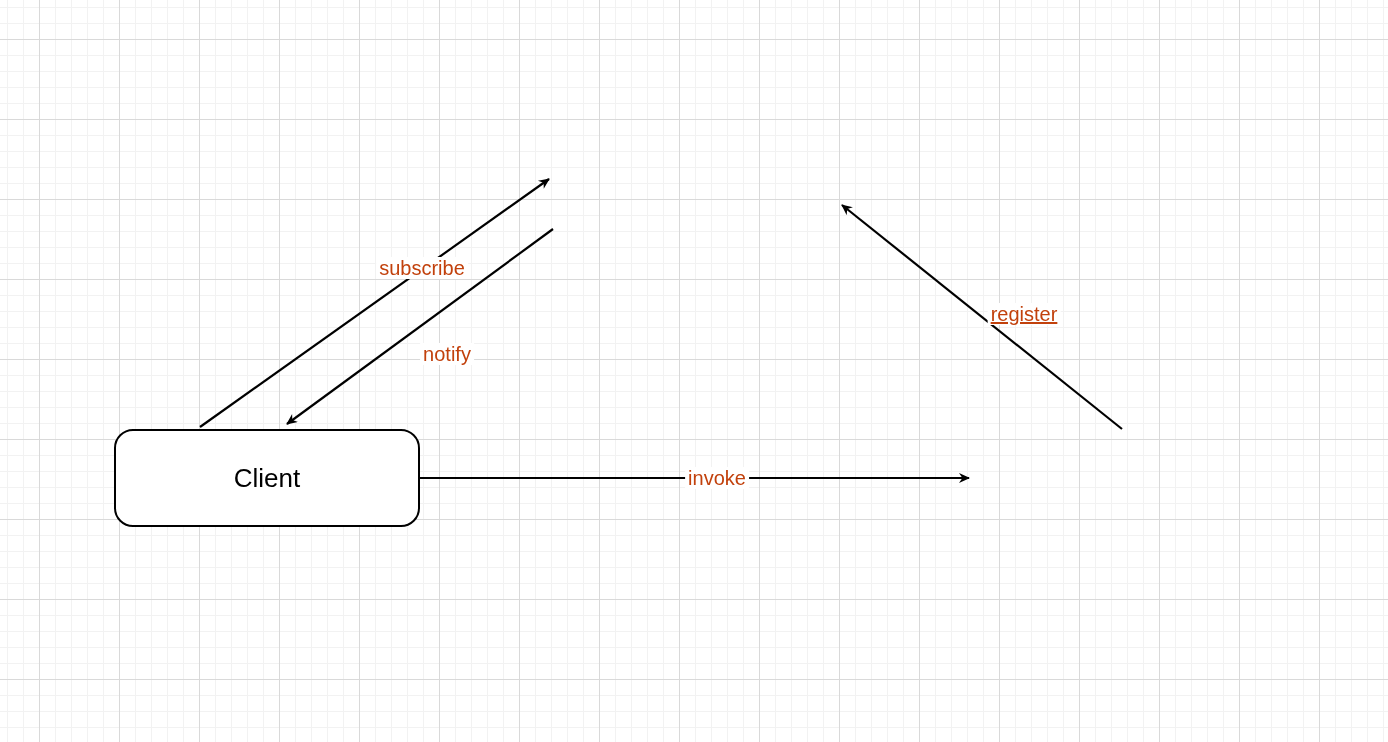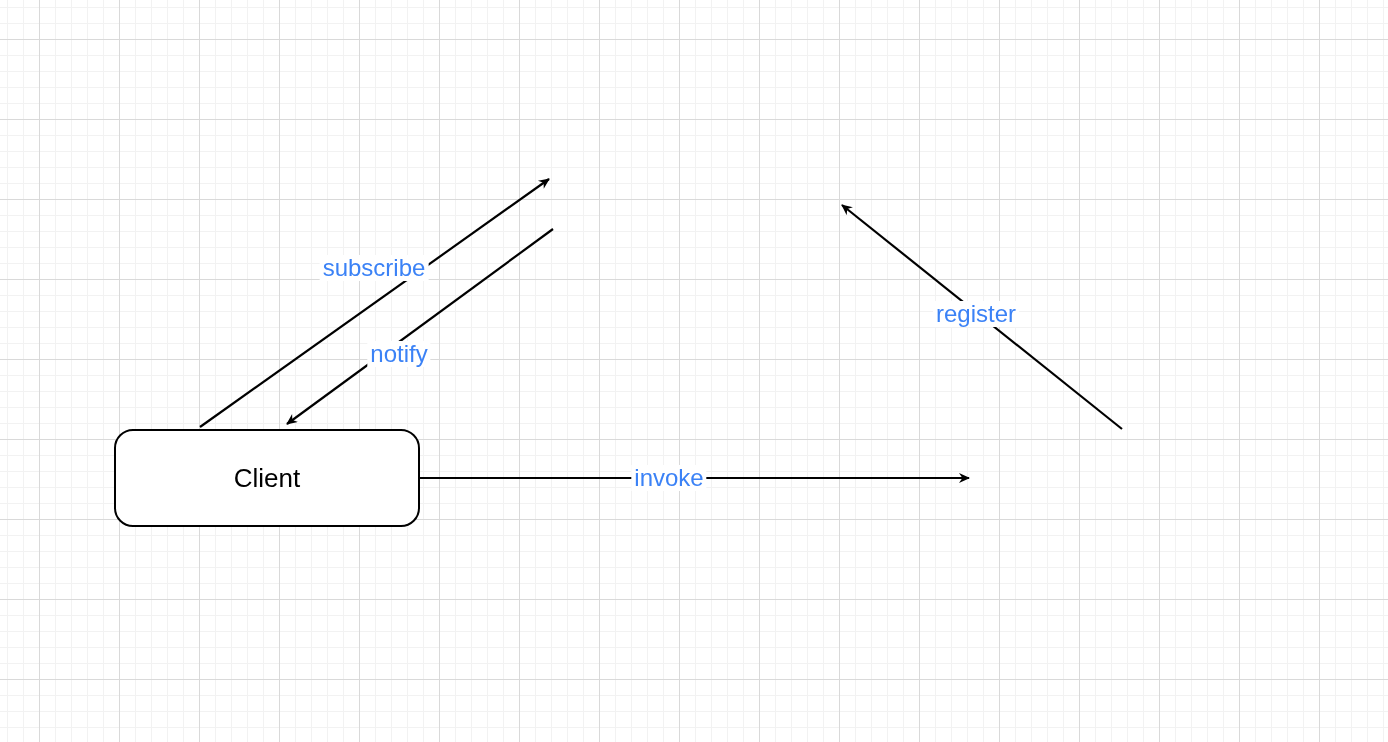--- a/index.html
+++ b/index.html
@@ -51,27 +51,28 @@
     justify-content: center;
   }
   .node-label {
     font-size: 26px;
     color: #000000;
     line-height: 1;
     white-space: nowrap;
   }
   .edge-label {
     position: absolute;
-    font-size: 24px;
-    color: #3b82f6;
+    font-size: 20px;
+    color: #c2410c;
     line-height: 1;
     white-space: nowrap;
     background: #ffffff;
     padding: 1px 3px;
     transform: translate(-50%, -50%);
+    margin-left: 48px;
   }
 </style>
 </head>
 <body>
 
 <div id="canvas">
 
   <svg id="wires" viewBox="0 0 1388 742" xmlns="http://www.w3.org/2000/svg">
     <defs>
       <marker id="arrowOpen" markerWidth="14" markerHeight="14" refX="11" refY="5" orient="auto" markerUnits="userSpaceOnUse">
@@ -99,17 +100,17 @@
 
   <div class="node" style="left:114px; top:429px; width:306px; height:98px;border-radius:19px;">
     <span class="node-label">Client</span>
   </div>
 
 
   <div class="edge-label" style="left:374px; top:268px;">subscribe</div>
 
   <div class="edge-label" style="left:399px; top:354px;">notify</div>
 
-  <div class="edge-label" style="left:976px; top:314px;">register</div>
+  <div class="edge-label" style="left:976px; top:314px;text-decoration:underline;">register</div>
 
   <div class="edge-label" style="left:669px; top:478px;">invoke</div>
 
 </div>
 
 </body></html>

